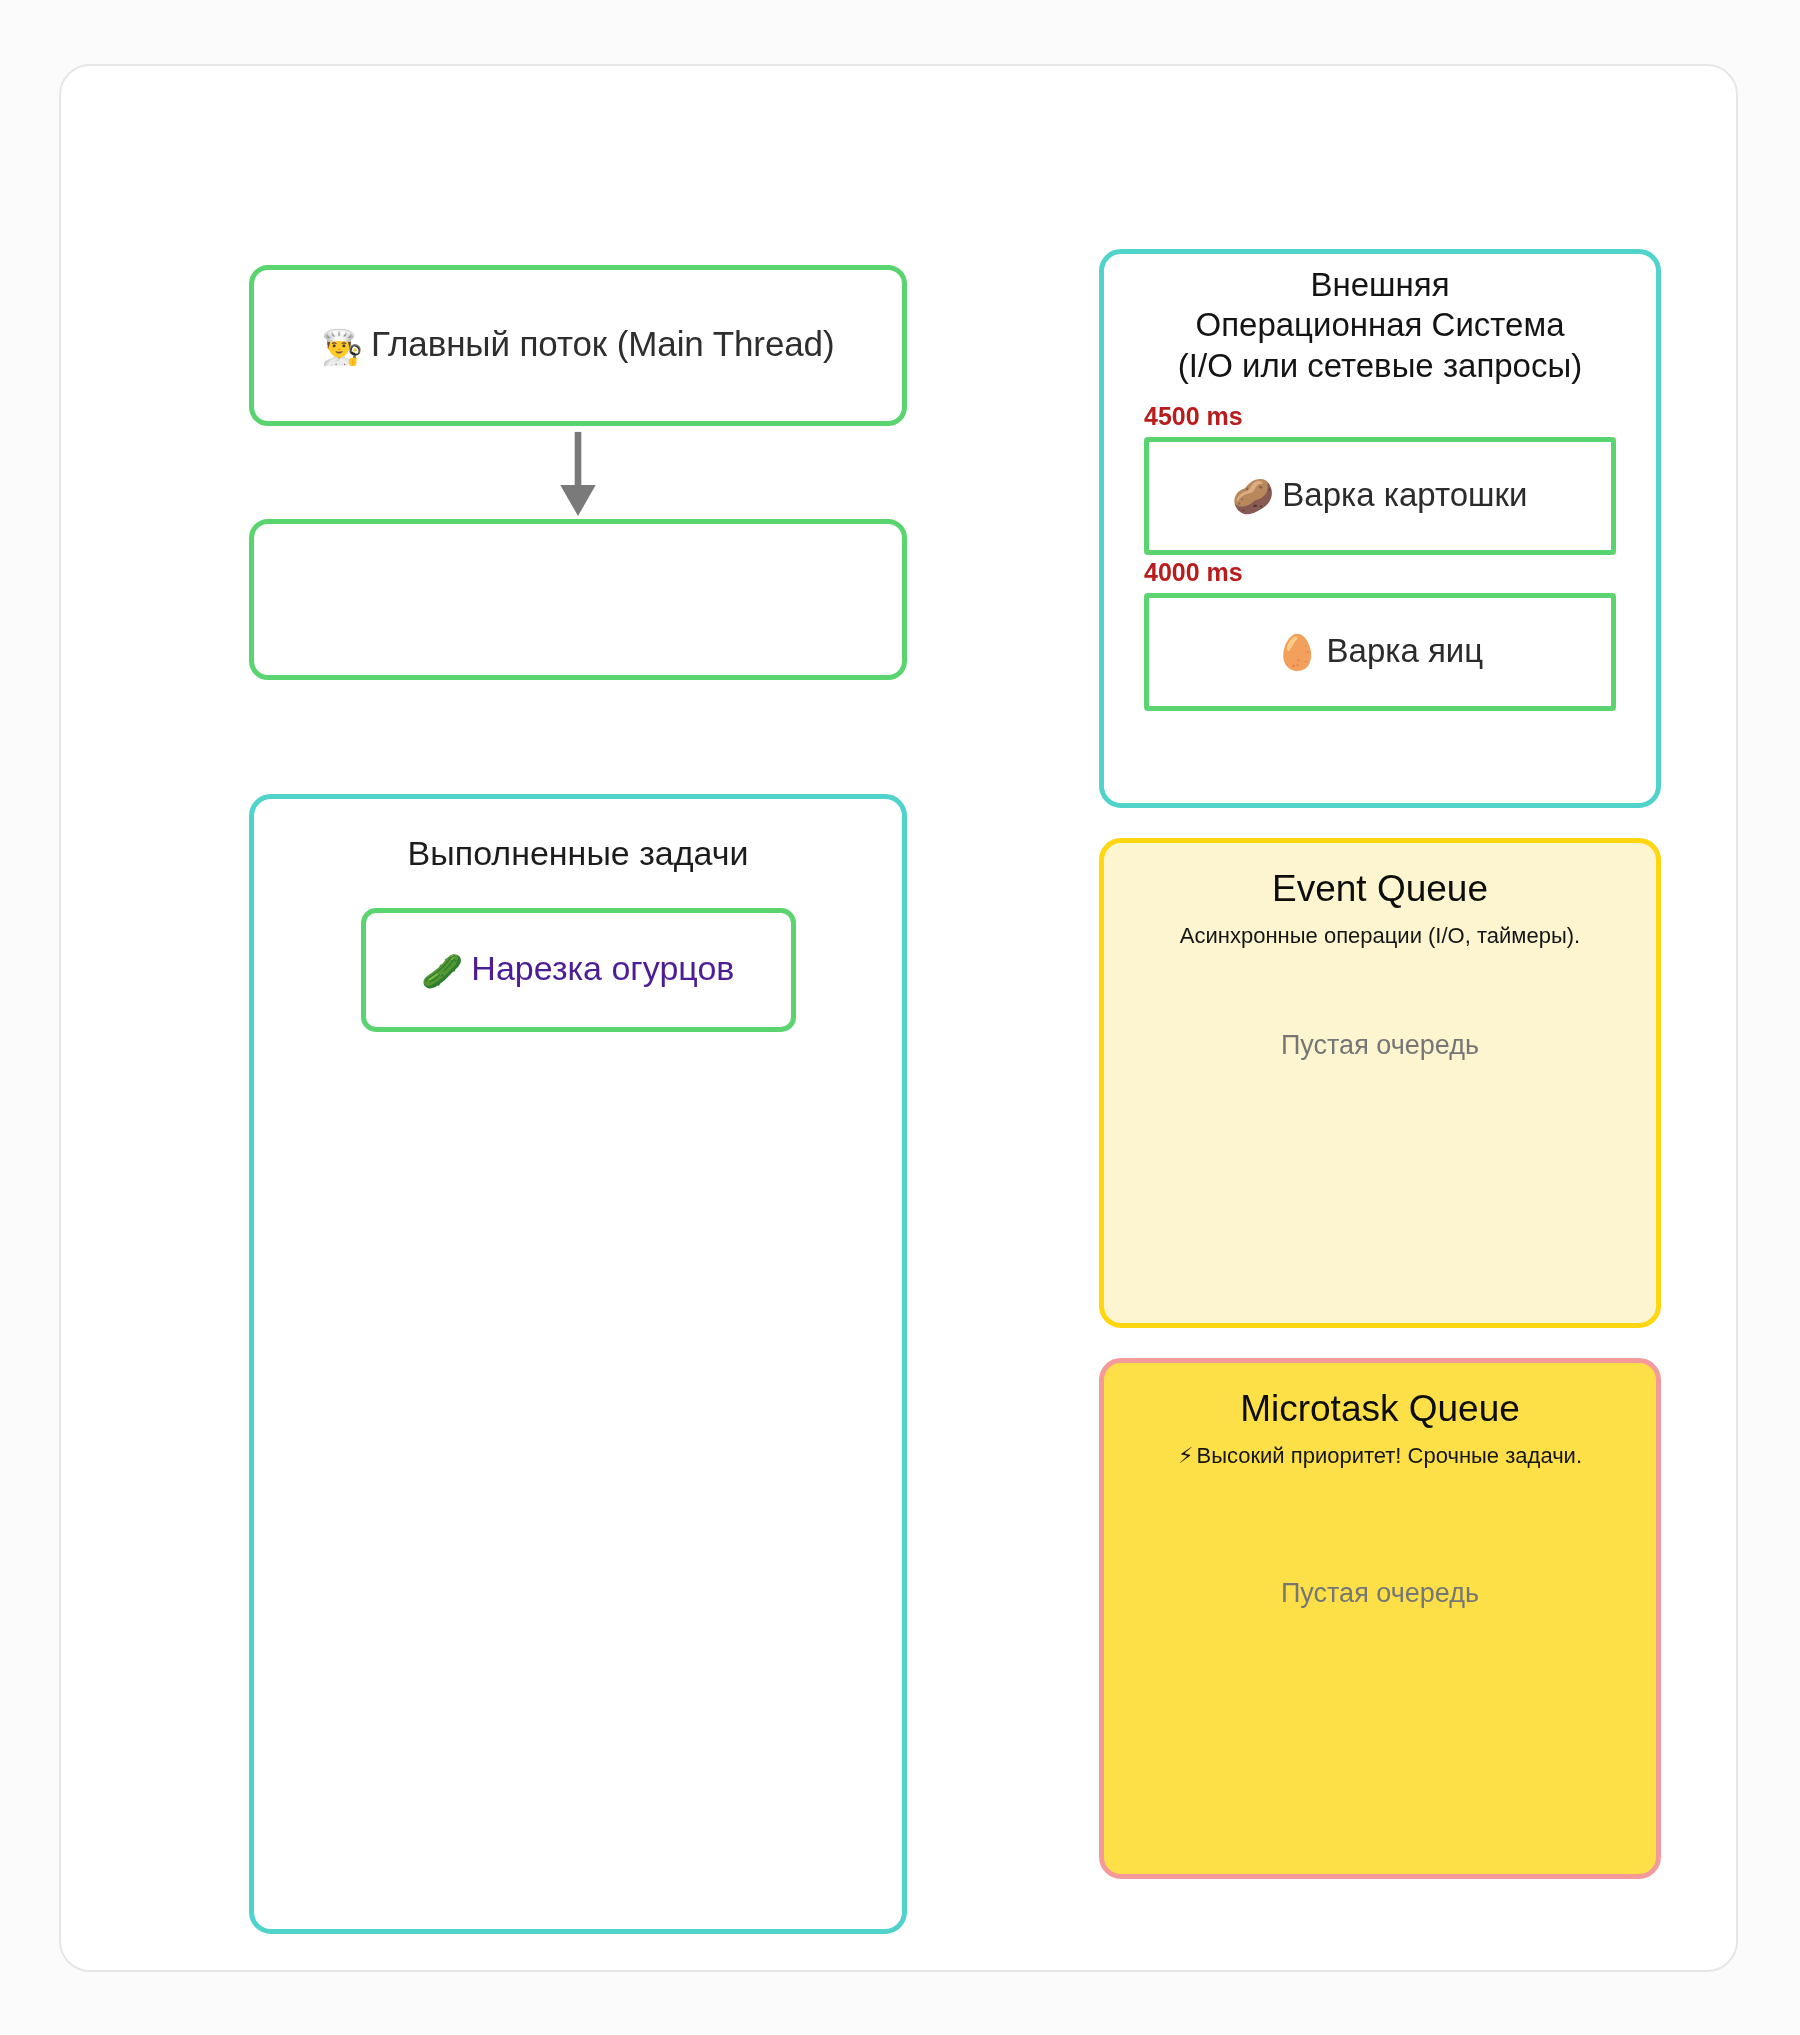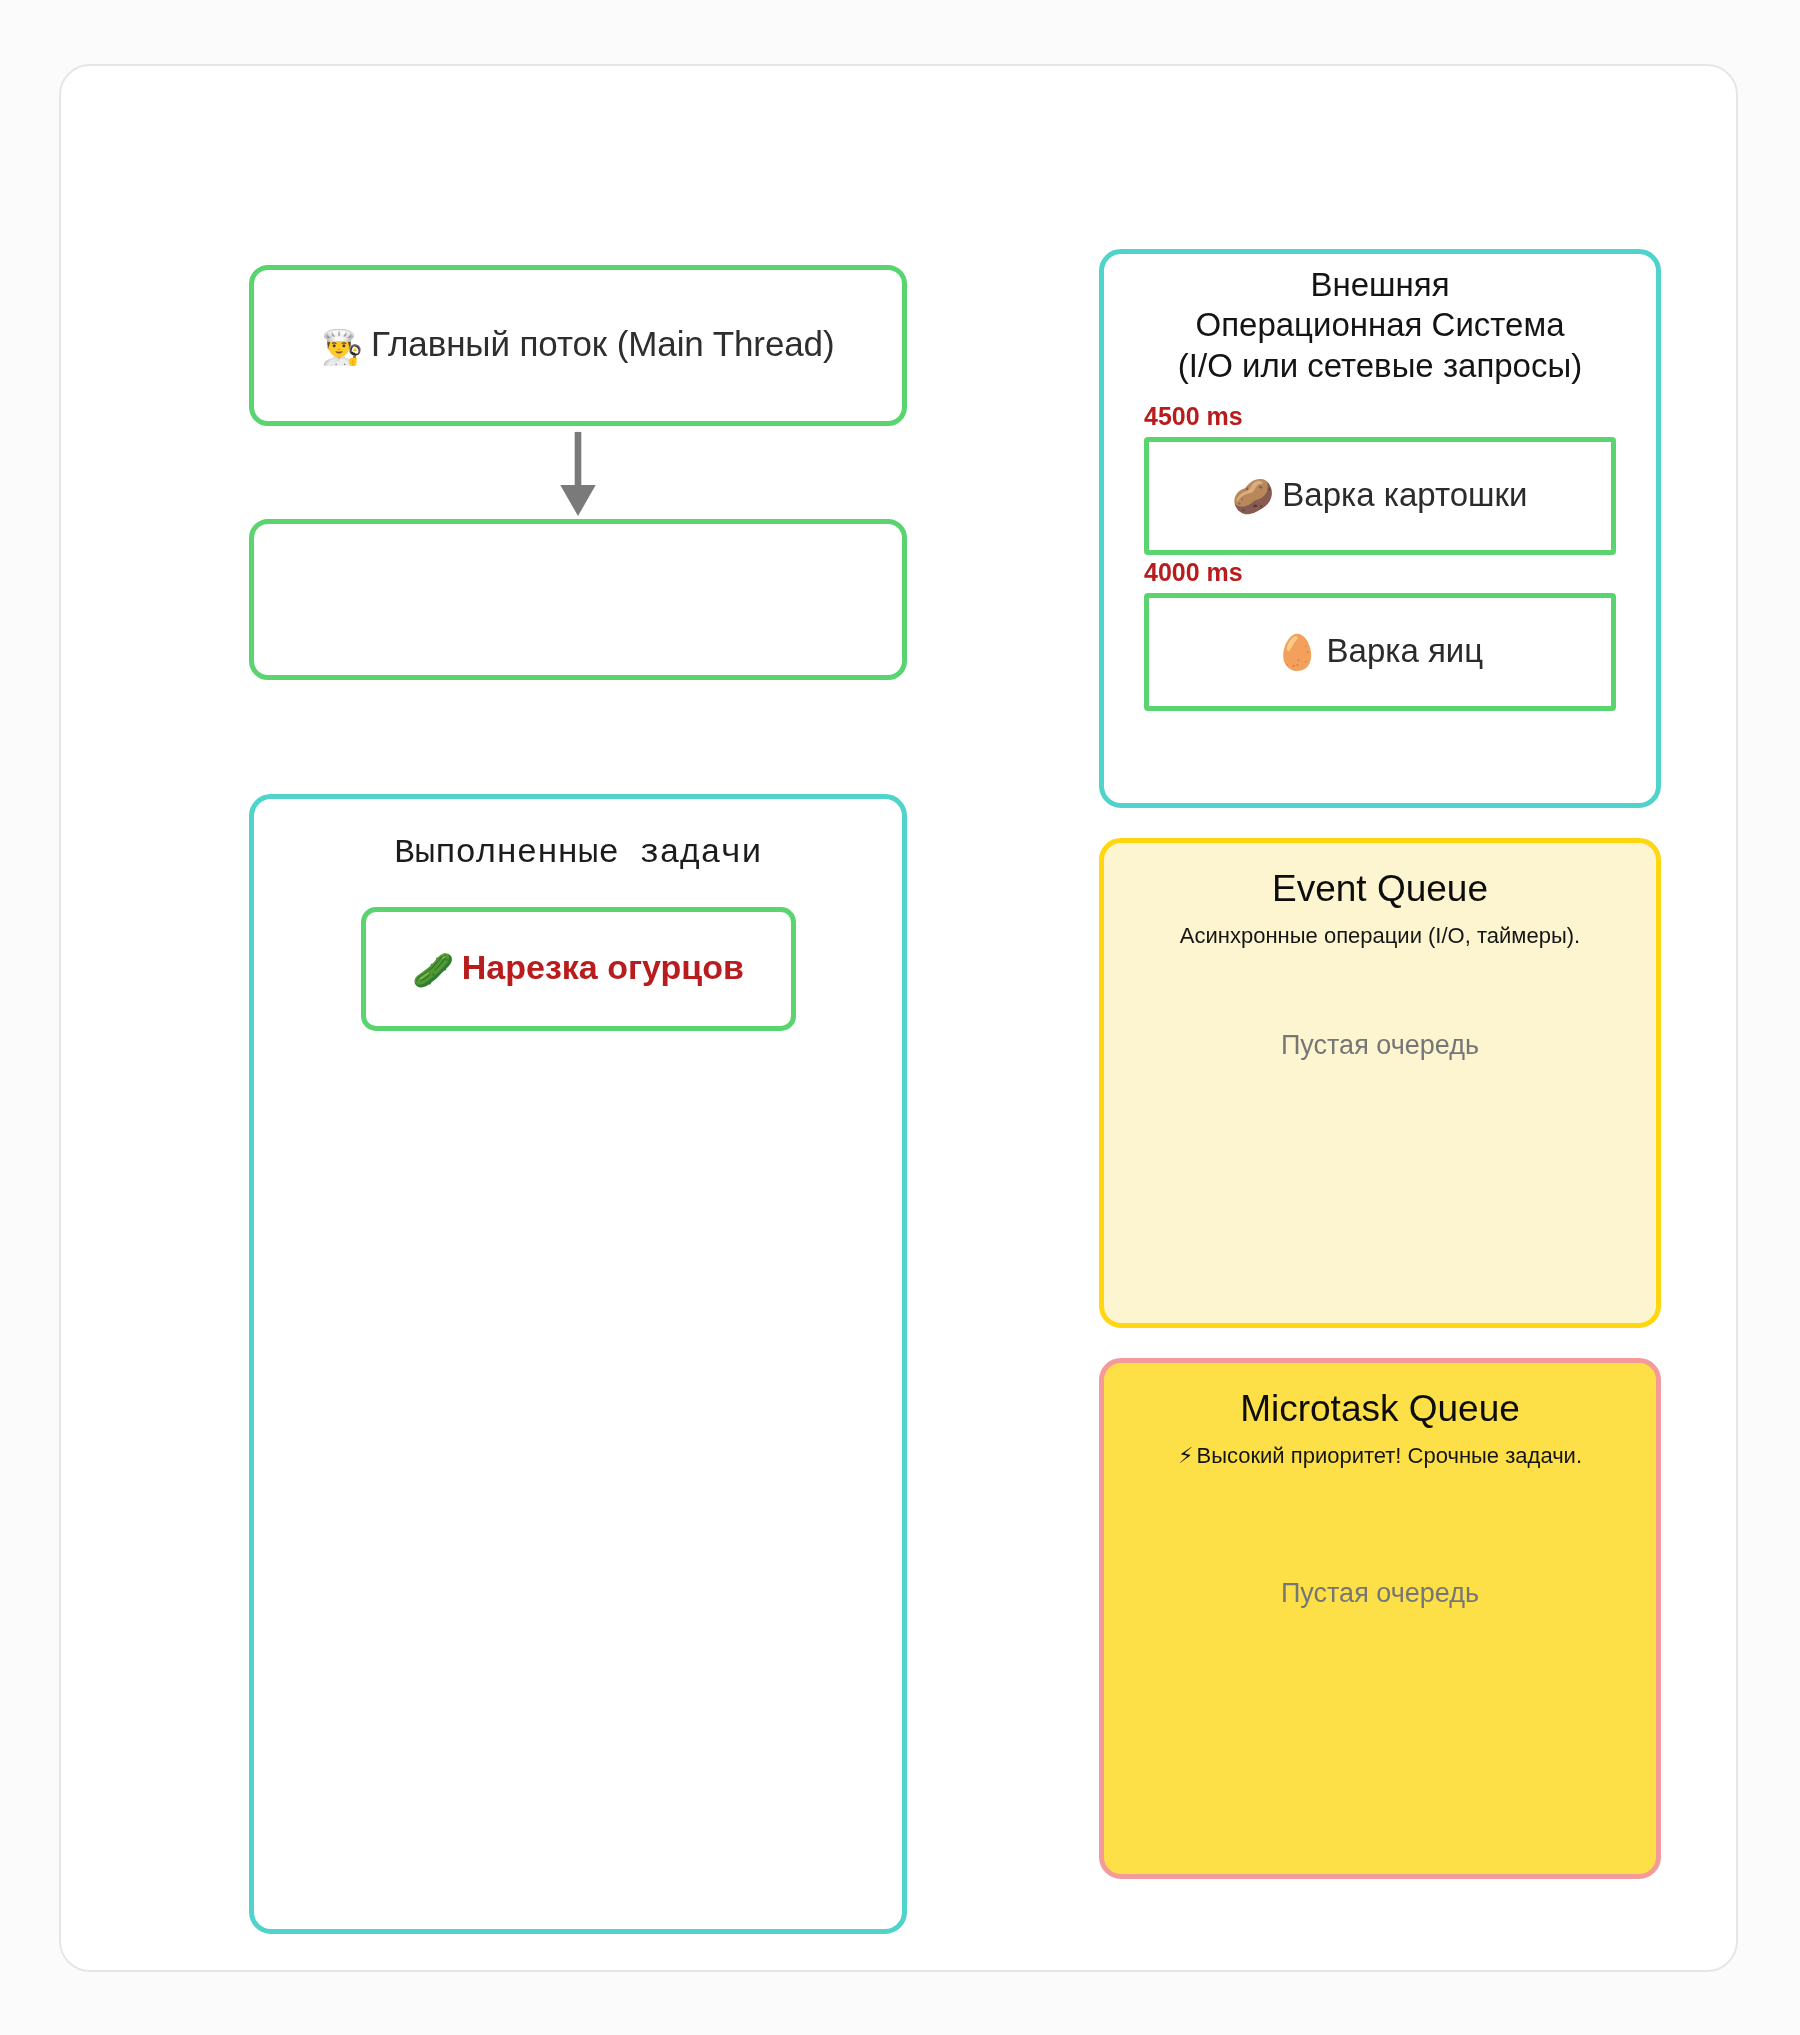--- a/index.html
+++ b/index.html
@@ -93,44 +93,42 @@
     border: 5.2px solid #4fd3ca;
     border-radius: 22px;
     background: #ffffff;
     padding-top: 35px;
   }
   .completed-title {
     text-align: center;
     font-size: 34px;
     color: #1c1c1c;
     margin-bottom: 35px;
-    font-family: Liberation Mono, monospace;
   }
   .completed-list {
     display: flex;
     flex-direction: column;
     align-items: center;
     gap: 19px;
   }
   .task-chip {
     box-sizing: border-box;
     width: 435px;
     height: 124px;
     border: 5.2px solid #5ad46f;
     border-radius: 15px;
     background: #ffffff;
     display: flex;
     align-items: center;
     justify-content: center;
   }
   .task-chip .label {
     font-size: 34px;
-    color: #b91c1c;
+    color: #4c1d95;
     white-space: nowrap;
-    font-weight: bold;
   }
 
   
   .os-box {
     box-sizing: border-box;
     width: 562px;
     border: 5.2px solid #4fd3ca;
     border-radius: 22px;
     background: #ffffff;
     padding: 11px 40px 30px 40px;

